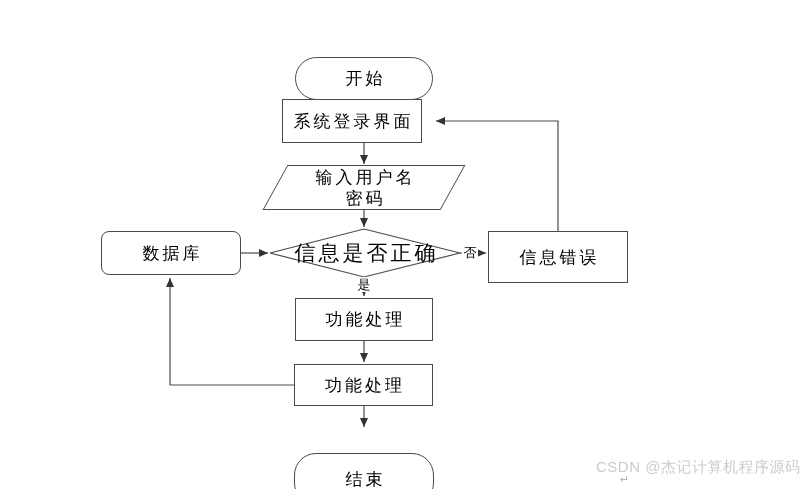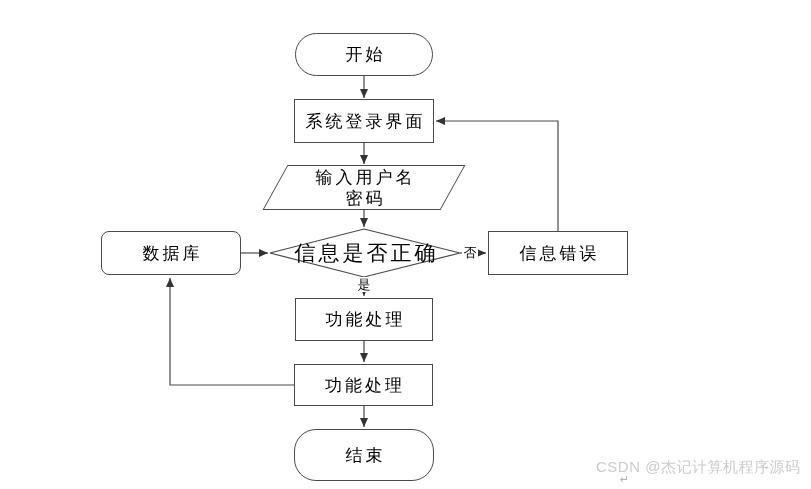--- a/index.html
+++ b/index.html
@@ -24,21 +24,21 @@
     border: 1px solid #4a4a4a;
     display: flex;
     align-items: center;
     justify-content: center;
     font-size: 17px;
     letter-spacing: 3px;
     color: #000000;
     z-index: 1;
     text-indent: 3px; 
   }
-  .terminator { border-radius: 22px; }
+  .terminator { border-radius: 22px; margin-top: 24px; }
   .diamond-label {
     position: absolute;
     display: flex;
     align-items: center;
     justify-content: center;
     background: transparent;
     border: none;
     z-index: 1;
     font-size: 21px;
     letter-spacing: 3px;
@@ -132,40 +132,40 @@
       <polyline points="294,385 170,385 170,278" marker-end="url(#ah)"></polyline>
 
       <line x1="364" y1="406" x2="364" y2="427" marker-end="url(#ah)"></line>
     </g>
   </svg>
 
   <div class="node terminator" style="left:295px; top:33px; width:138px; height:43px;">
     <span>开始</span>
   </div>
 
-  <div class="node" style="left:294px; top:99px; width:140px; height:44px;">
+  <div class="node" style="left:282px; top:99px; width:140px; height:44px;">
     <span>系统登录界面</span>
   </div>
 
   <div class="para" style="left:275px; top:165px; width:178px; height:45px;">
     <div class="para-inner">
       <span>输入用户名</span>
       <span>密码</span>
     </div>
   </div>
 
   <div class="diamond-label" style="left:270px; top:229px; width:190px; height:48px;">
     <span>信息是否正确</span>
   </div>
 
   <div class="node" style="left:101px; top:231px; width:140px; height:44px;border-radius:8px;">
     <span>数据库</span>
   </div>
 
-  <div class="node" style="left:488px; top:231px; width:140px; height:44px;">
+  <div class="node" style="left:488px; top:231px; width:140px; height:52px;">
     <span>信息错误</span>
   </div>
 
   <div class="node" style="left:295px; top:298px; width:138px; height:43px;">
     <span>功能处理</span>
   </div>
 
   <div class="node" style="left:294px; top:364px; width:139px; height:42px;">
     <span>功能处理</span>
   </div>

